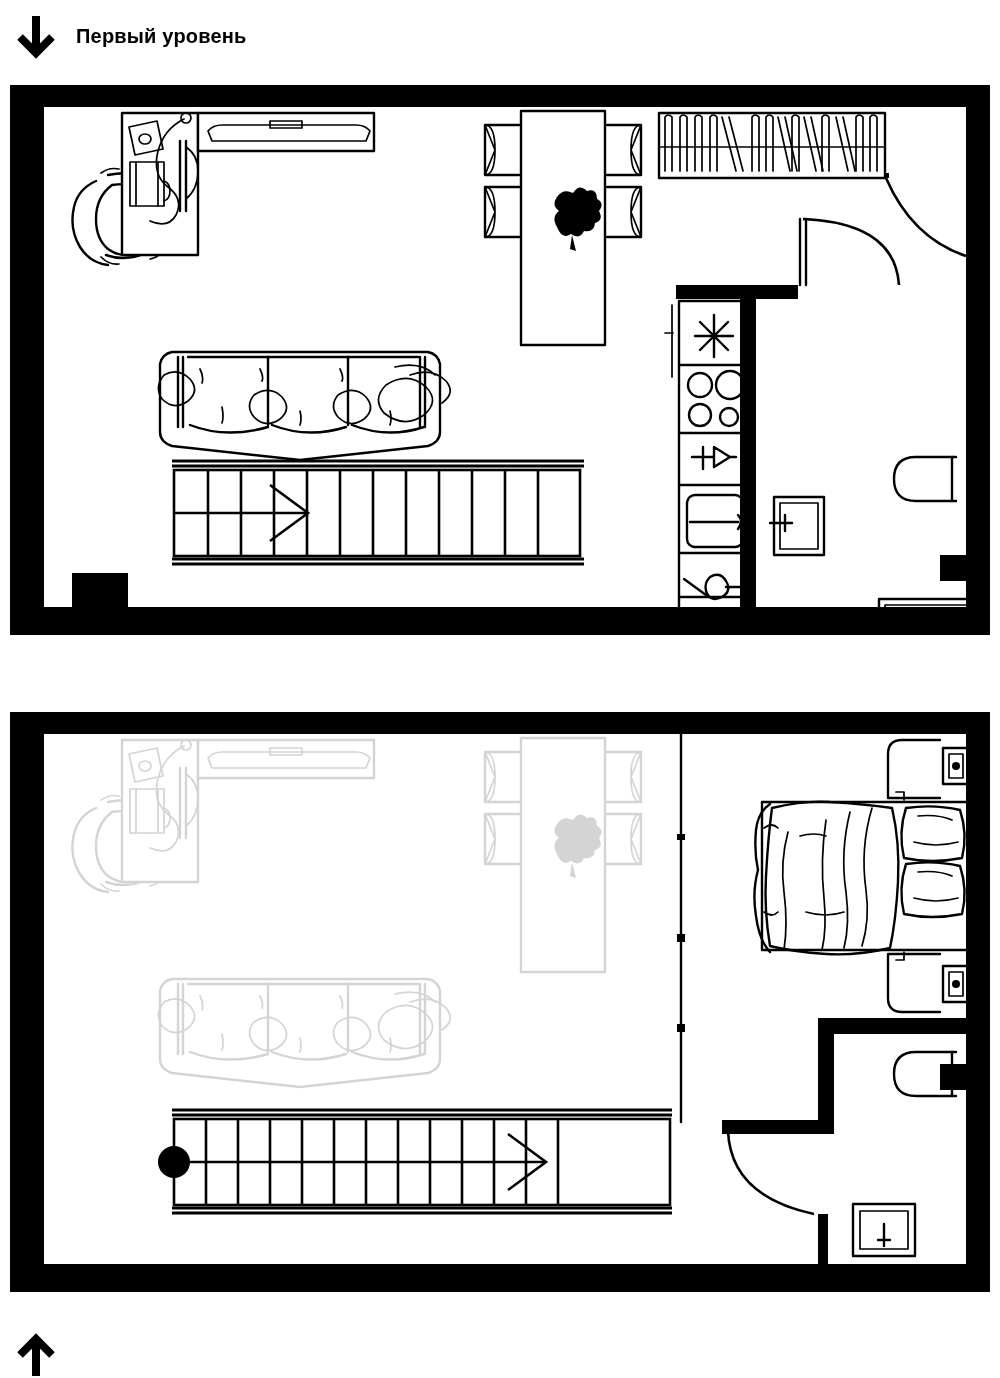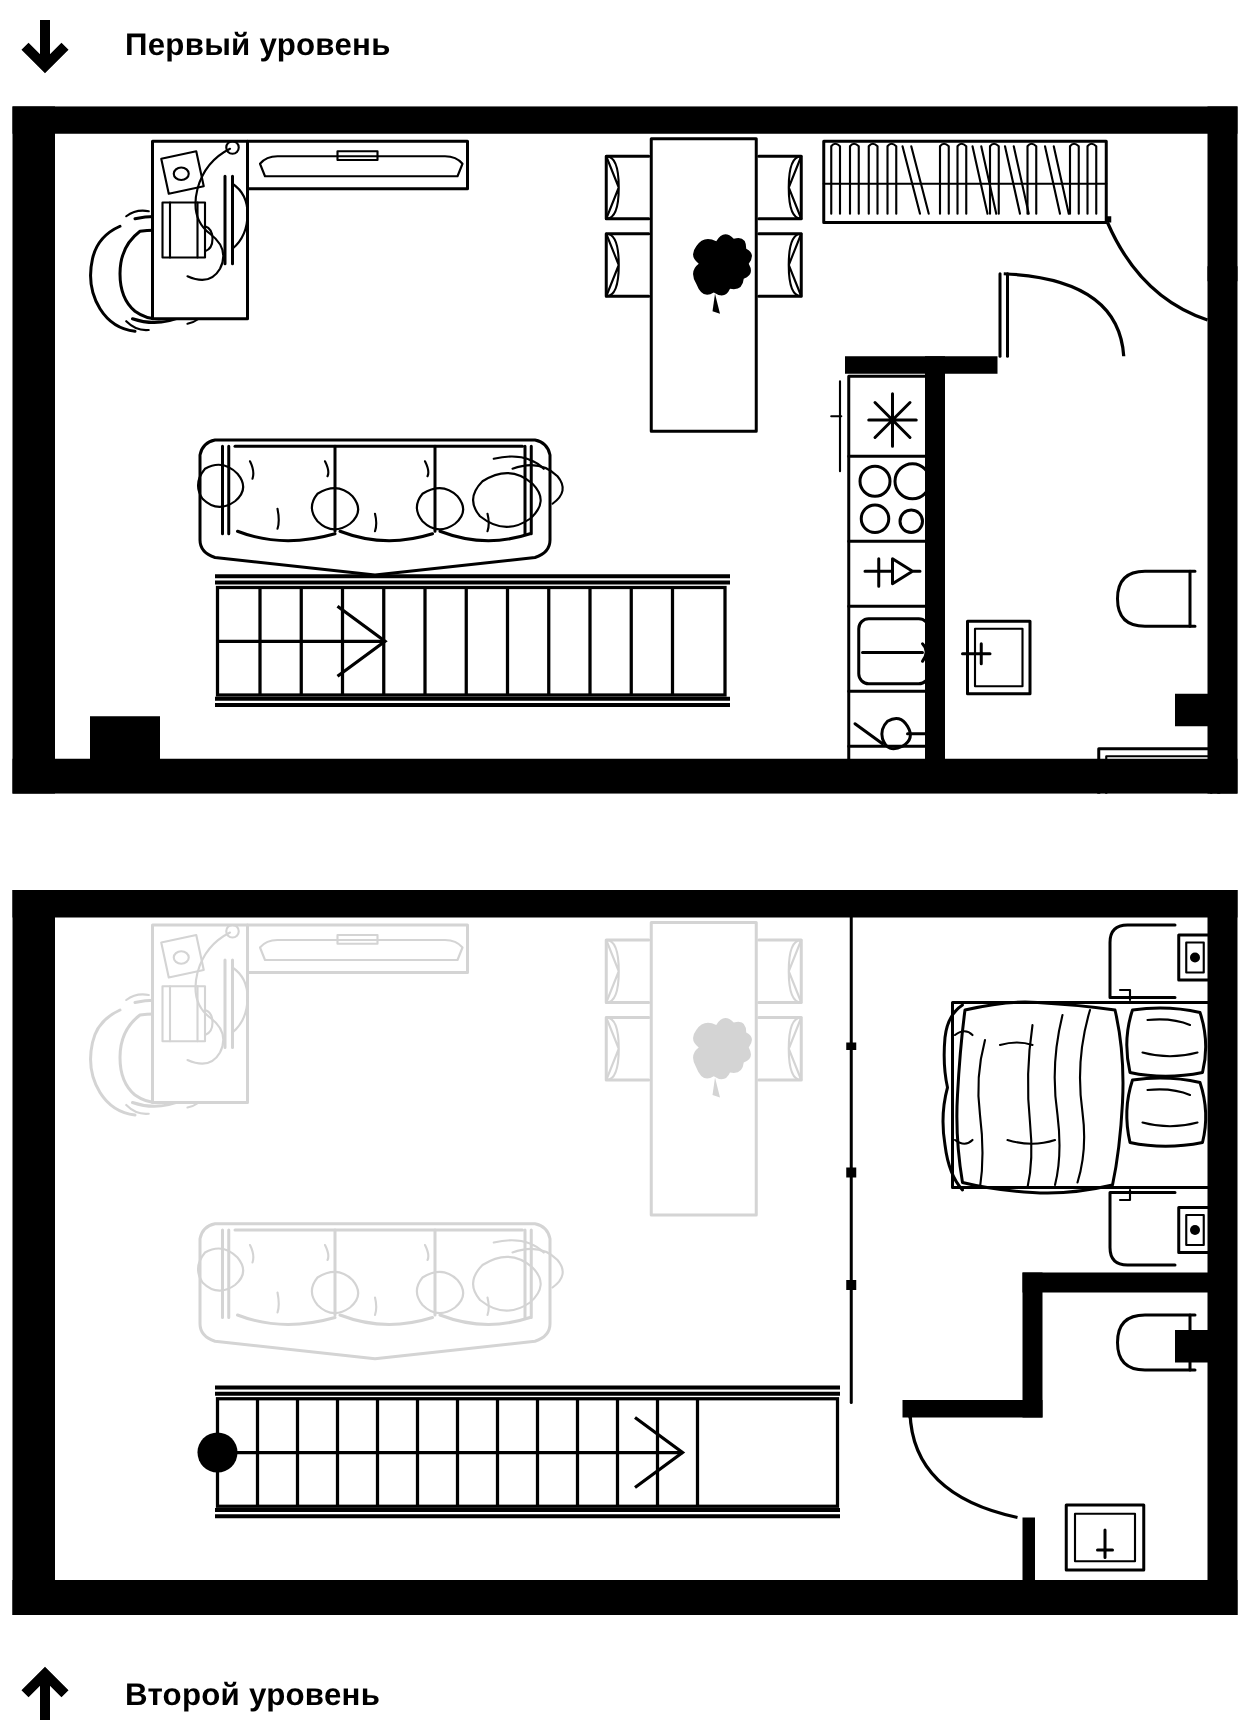--- a/index.html
+++ b/index.html
@@ -16,26 +16,25 @@
     overflow: hidden;
   }
   .level-label {
     position: absolute;
     display: flex;
     align-items: center;
     gap: 14px;
   }
   .level-label .arrow { display: block; }
   .level-label .txt {
-    font-size: 25px;
+    font-size: 20px;
     font-weight: 700;
     color: #000000;
     letter-spacing: 0.2px;
     white-space: nowrap;
-    margin-left: 24px;
   }
   #label-first { left: 10px; top: 10px; }
   #label-second { left: 10px; top: 1330px; }
 
   .plan { position: absolute; left: 0; }
   #plan-first  { top: 85px;  width: 1000px; height: 550px; }
   #plan-second { top: 712px; width: 1000px; height: 580px; }
 
   svg { display: block; }
   .wall      { fill: #000000; }
@@ -473,16 +472,15 @@
         </g>
       </g>
 
     </svg>
   </div>
 
   <div class="level-label" id="label-second">
     <svg class="arrow" width="52" height="52" viewBox="0 0 52 52">
       <path d="M26 46 L26 12 M10 25 L26 9 L42 25" fill="none" stroke="#000" stroke-width="8" stroke-linecap="butt" stroke-linejoin="miter"></path>
     </svg>
-    <span class="txt">Второй уровень</span>
   </div>
 
 </div>
 
 </body></html>

